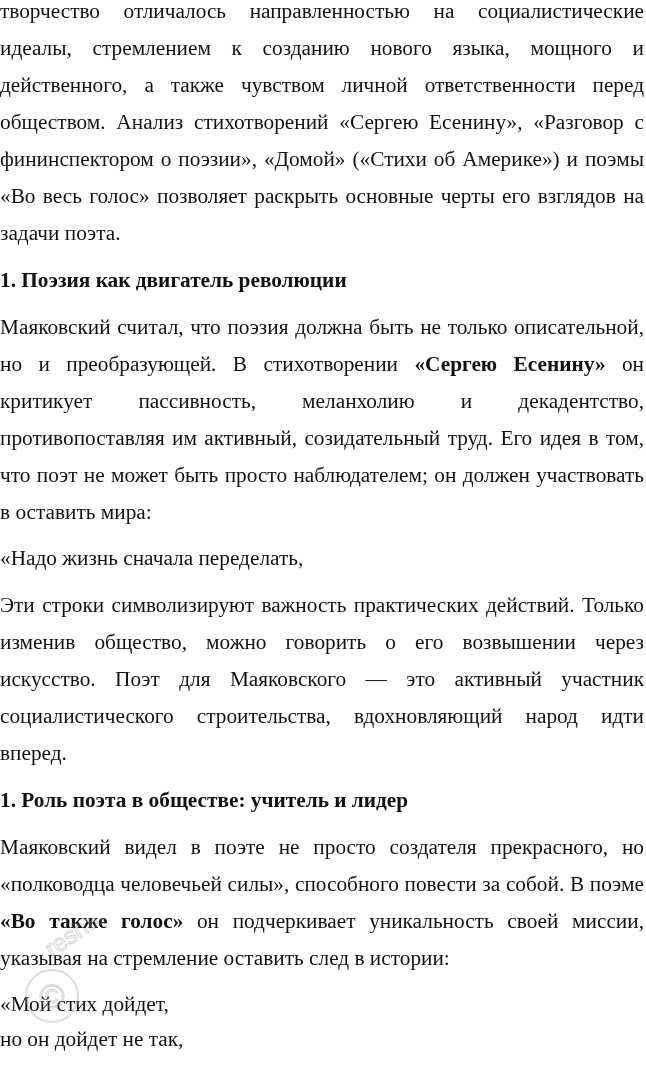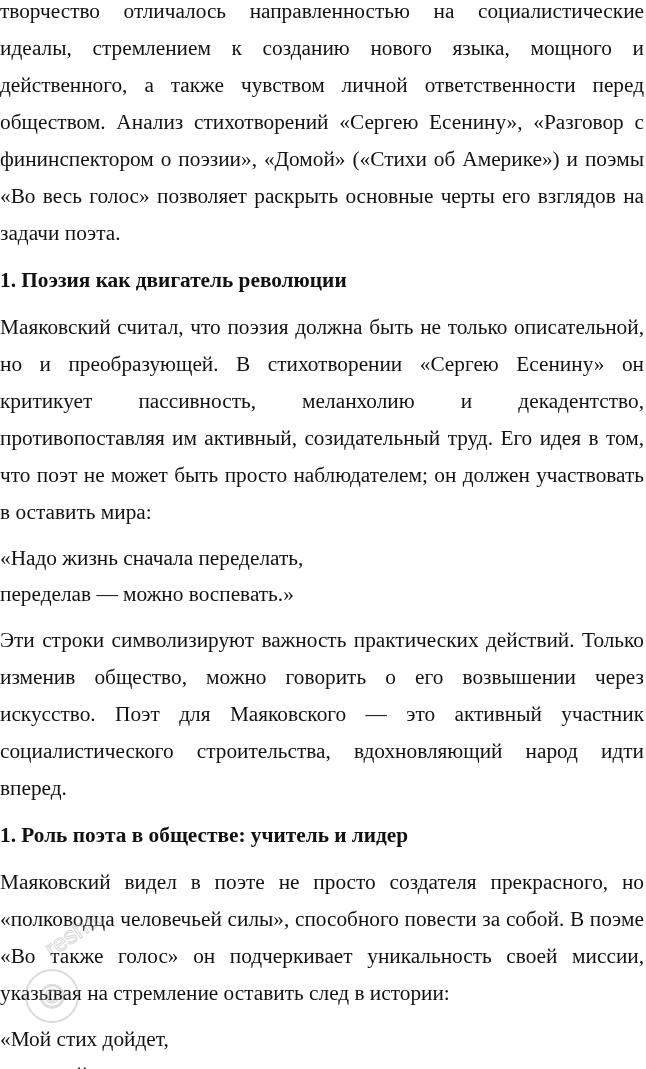--- a/index.html
+++ b/index.html
@@ -33,21 +33,21 @@
       line-height: 37px;
       font-weight: bold;
     }
     .verse {
       margin: 0 0 10px 0;
     }
     .verse-line {
       display: block;
       line-height: 35.5px;
     }
-    b { font-weight: normal; }
+    b { font-weight: bold; }
 
     .watermark {
       position: absolute;
       left: 22px;
       top: 918px;
       width: 130px;
       height: 130px;
       pointer-events: none;
       opacity: 0.35;
     }
@@ -58,21 +58,20 @@
 <div class="page">
 
   <p class="para"><span>творчество отличалось направленностью на социалистические идеалы, стремлением к созданию нового языка, мощного и действенного, а также чувством личной ответственности перед обществом. Анализ стихотворений «Сергею Есенину», «Разговор с фининспектором о поэзии», «Домой» («Стихи об Америке») и поэмы «Во весь голос» позволяет раскрыть основные черты его взглядов на задачи поэта.</span></p>
 
   <p class="heading"><span>1. Поэзия как двигатель революции</span></p>
 
   <p class="para"><span>Маяковский считал, что поэзия должна быть не только описательной, но и преобразующей. В стихотворении </span><b>«Сергею Есенину»</b><span> он критикует пассивность, меланхолию и декадентство, противопоставляя им активный, созидательный труд. Его идея в том, что поэт не может быть просто наблюдателем; он должен участвовать в оставить мира:</span></p>
 
   <div class="verse">
     <span class="verse-line">«Надо жизнь сначала переделать,</span>
-    <span class="verse-line">переделав — можно воспевать.»</span>
   </div>
 
   <p class="para"><span>Эти строки символизируют важность практических действий. Только изменив общество, можно говорить о его возвышении через искусство. Поэт для Маяковского — это активный участник социалистического строительства, вдохновляющий народ идти вперед.</span></p>
 
   <p class="heading"><span>1. Роль поэта в обществе: учитель и лидер</span></p>
 
   <p class="para"><span>Маяковский видел в поэте не просто создателя прекрасного, но «полководца человечьей силы», способного повести за собой. В поэме </span><b>«Во также голос»</b><span> он подчеркивает уникальность своей миссии, указывая на стремление оставить след в истории:</span></p>
 
   <div class="verse">
     <span class="verse-line">«Мой стих дойдет,</span>

